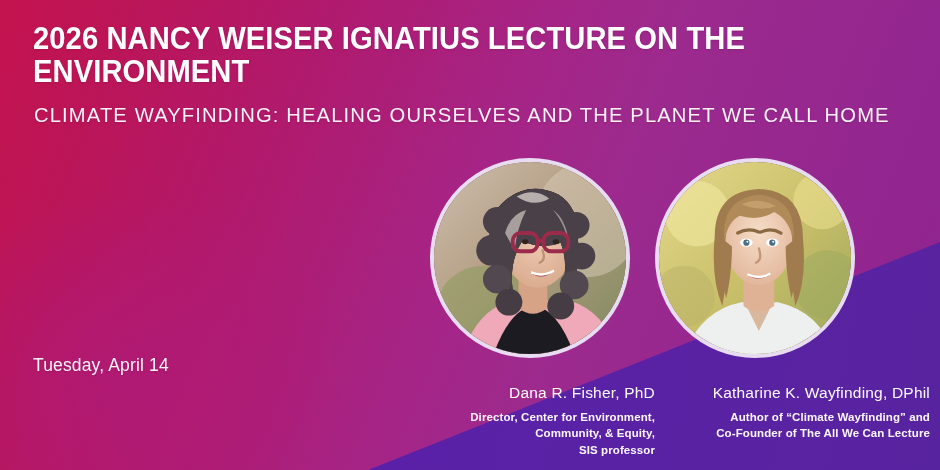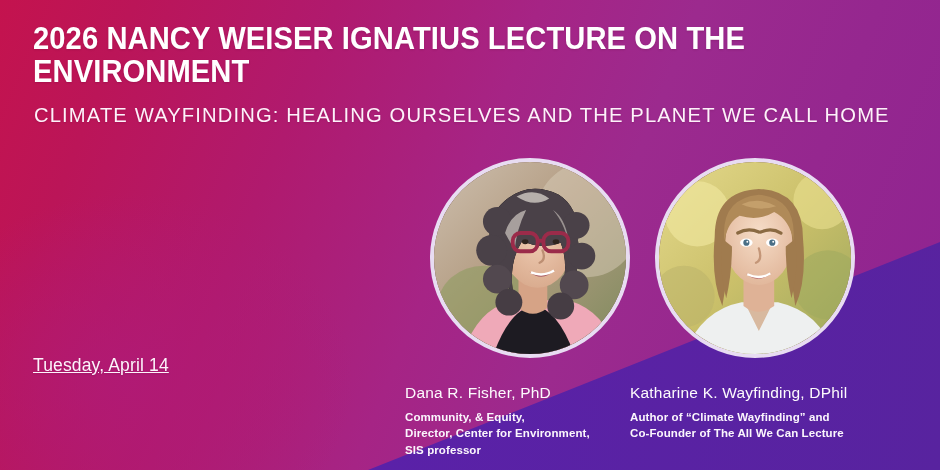--- a/index.html
+++ b/index.html
@@ -82,41 +82,41 @@
   #event-details {
     position: absolute;
     left: 33px;
     top: 352px;
     color: #fdf4fb;
     font-size: 17.5px;
     line-height: 1.53;
     letter-spacing: 0.15px;
     text-shadow: 0 1px 2px rgba(80,0,60,0.2);
   }
-  #event-details div { white-space: nowrap; text-decoration: underline; }
+  #event-details div { white-space: nowrap; }
 
   
   .portrait {
     position: absolute;
     width: 200px;
     height: 200px;
     border-radius: 50%;
     border: 4px solid #e8dcf2;
     box-sizing: border-box;
     overflow: hidden;
     background: #6a4a3a;
   }
   #portrait-fisher   { left: 430px; top: 158px; }
   #portrait-wilkinson{ left: 655px; top: 158px; }
   .portrait svg { display: block; width: 100%; height: 100%; }
 
   
   .speaker-caption {
     position: absolute;
-    text-align: left;
+    text-align: right;
     color: #ffffff;
     width: 250px;
   }
   #caption-fisher    { left: 405px; top: 384px; }
   #caption-wilkinson { left: 630px; top: 384px; width: 300px; }
   .speaker-name {
     font-size: 15.5px;
     font-weight: 400;
     letter-spacing: 0.2px;
     color: #fdfafd;
@@ -247,22 +247,22 @@
       <path d="M104 90 q4 12 -3 15" stroke="#c49678" stroke-width="2.4" fill="none" stroke-linecap="round"></path>
 
       <path d="M90 116 q14 10 28 -1 q-14 13 -28 1 Z" fill="#b76d72"></path>
       <path d="M92 117 q13 6 24 -1" stroke="#ffffff" stroke-width="2.4" fill="none"></path>
     </svg>
   </div>
 
   <div class="speaker-caption" id="caption-fisher">
     <div class="speaker-name">Dana R. Fisher, PhD</div>
     <div class="speaker-role">
+      <div>Director, Center for Environment,</div>
       <div>Community, &amp; Equity,</div>
-      <div>Director, Center for Environment,</div>
       <div>SIS professor</div>
     </div>
   </div>
 
   <div class="speaker-caption" id="caption-wilkinson">
     <div class="speaker-name">Katharine K. Wayfinding, DPhil</div>
     <div class="speaker-role">
       <div>Author of “Climate Wayfinding” and</div>
       <div>Co-Founder of The All We Can Lecture</div>
     </div>

